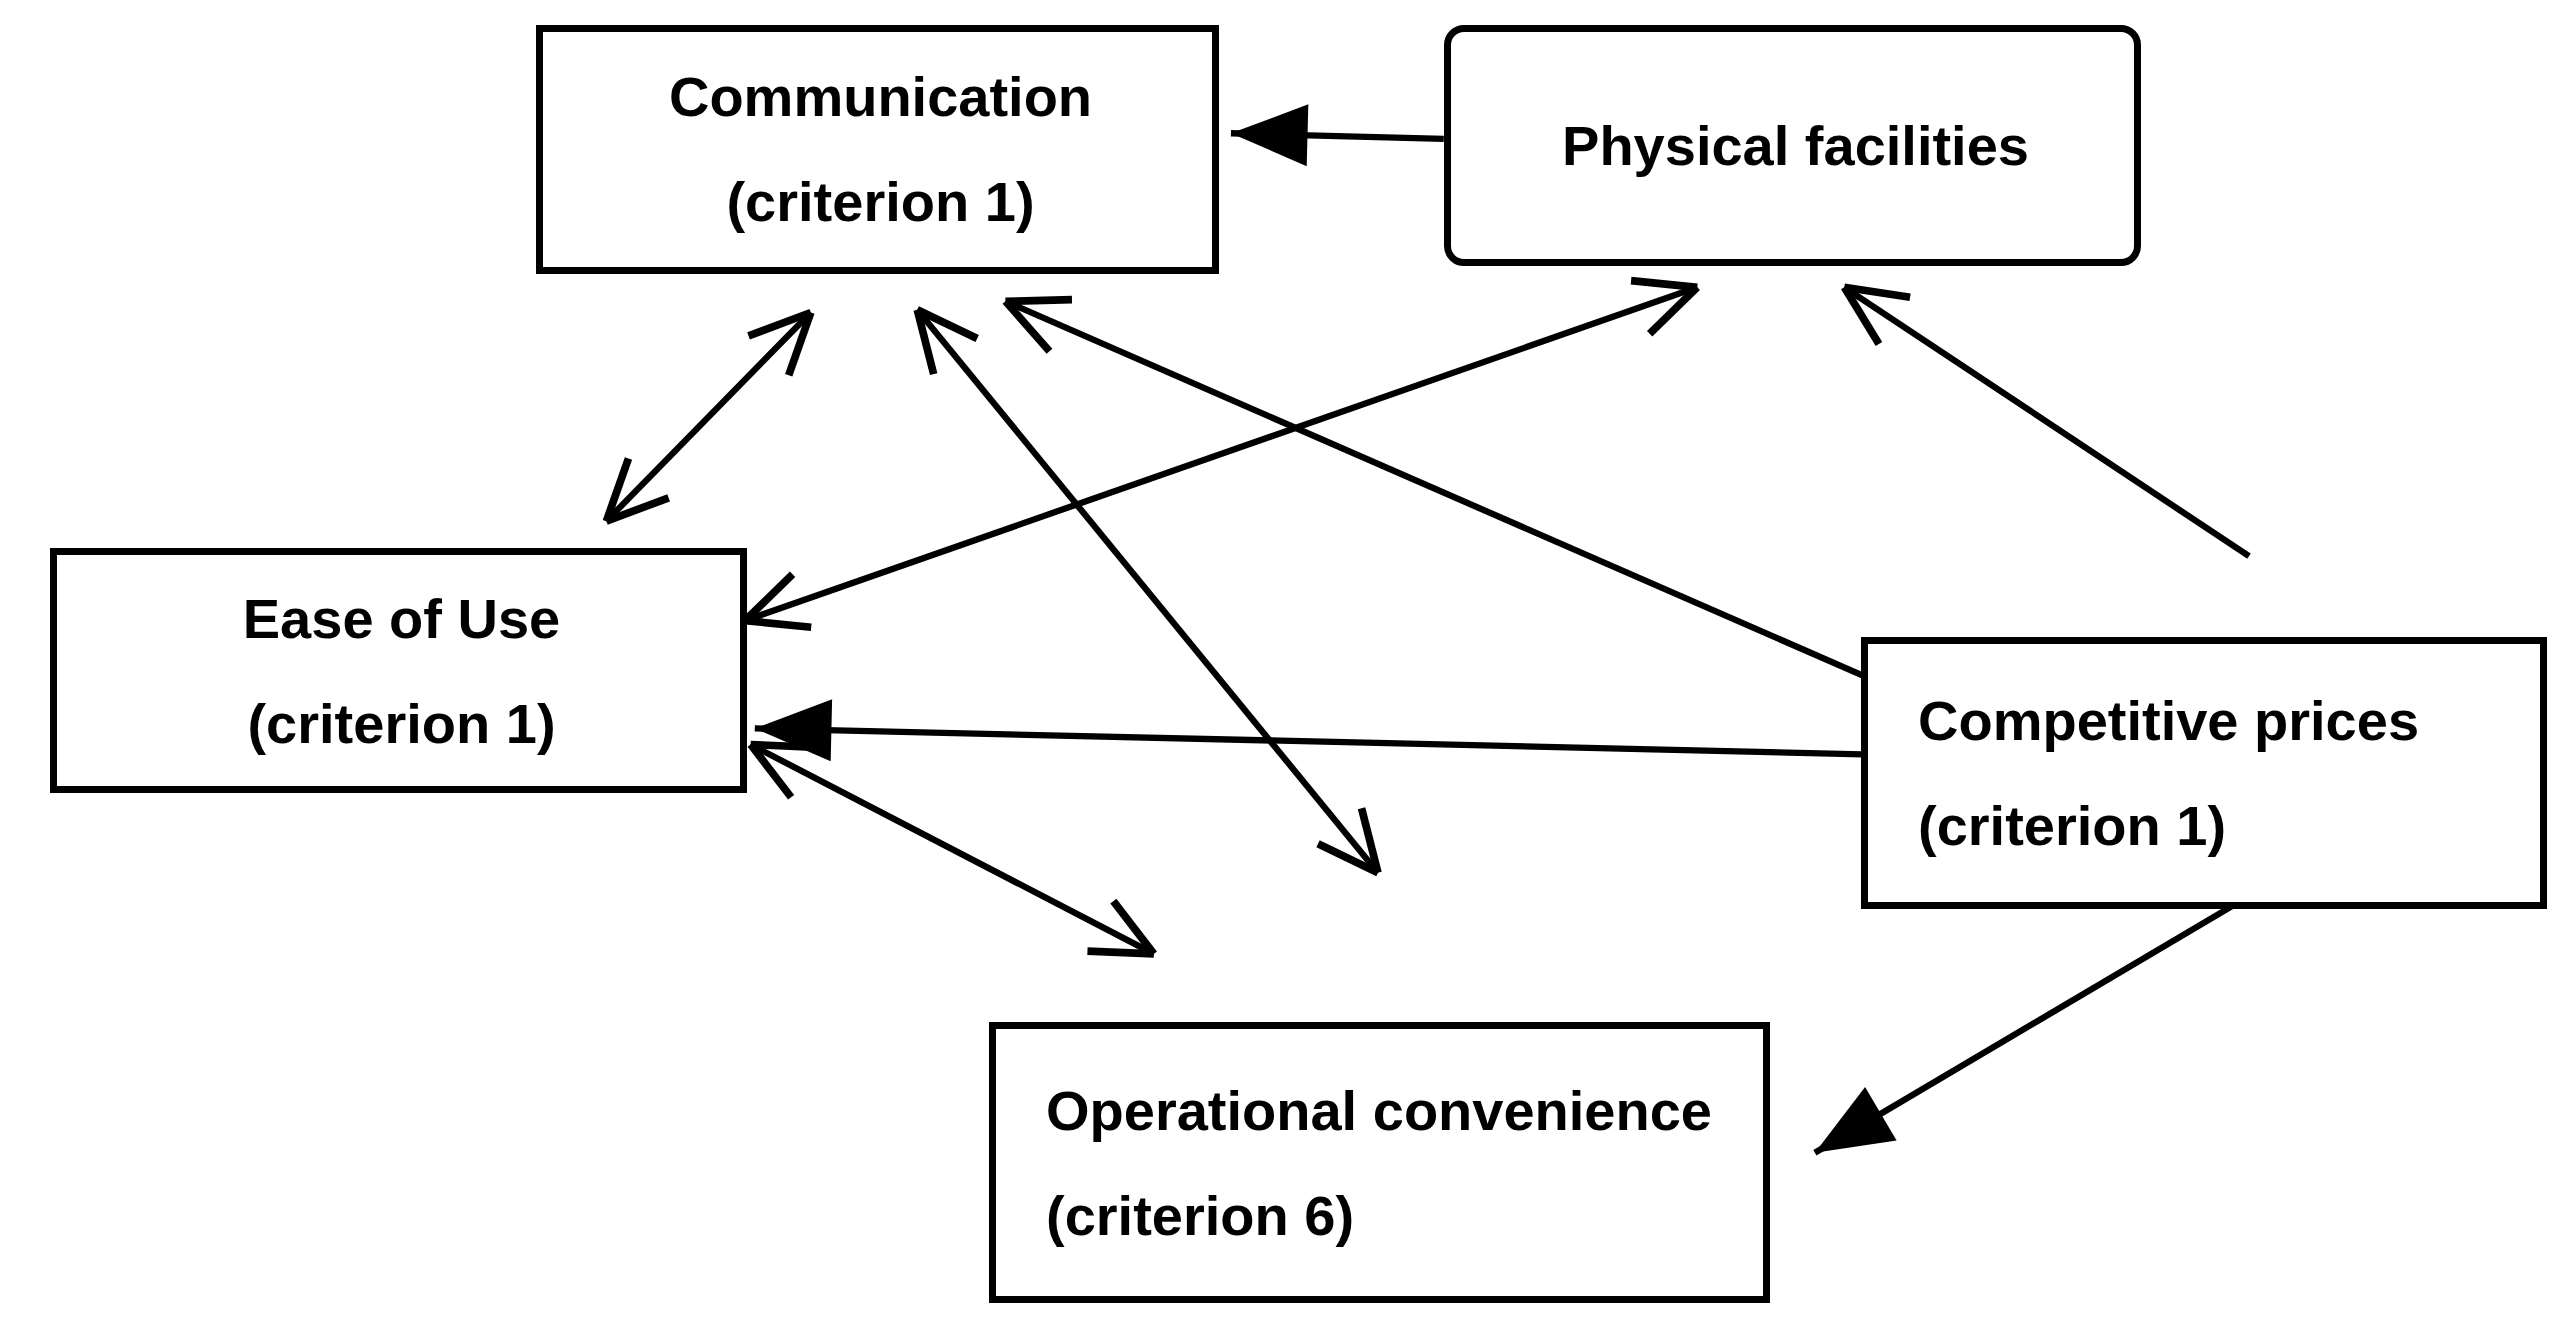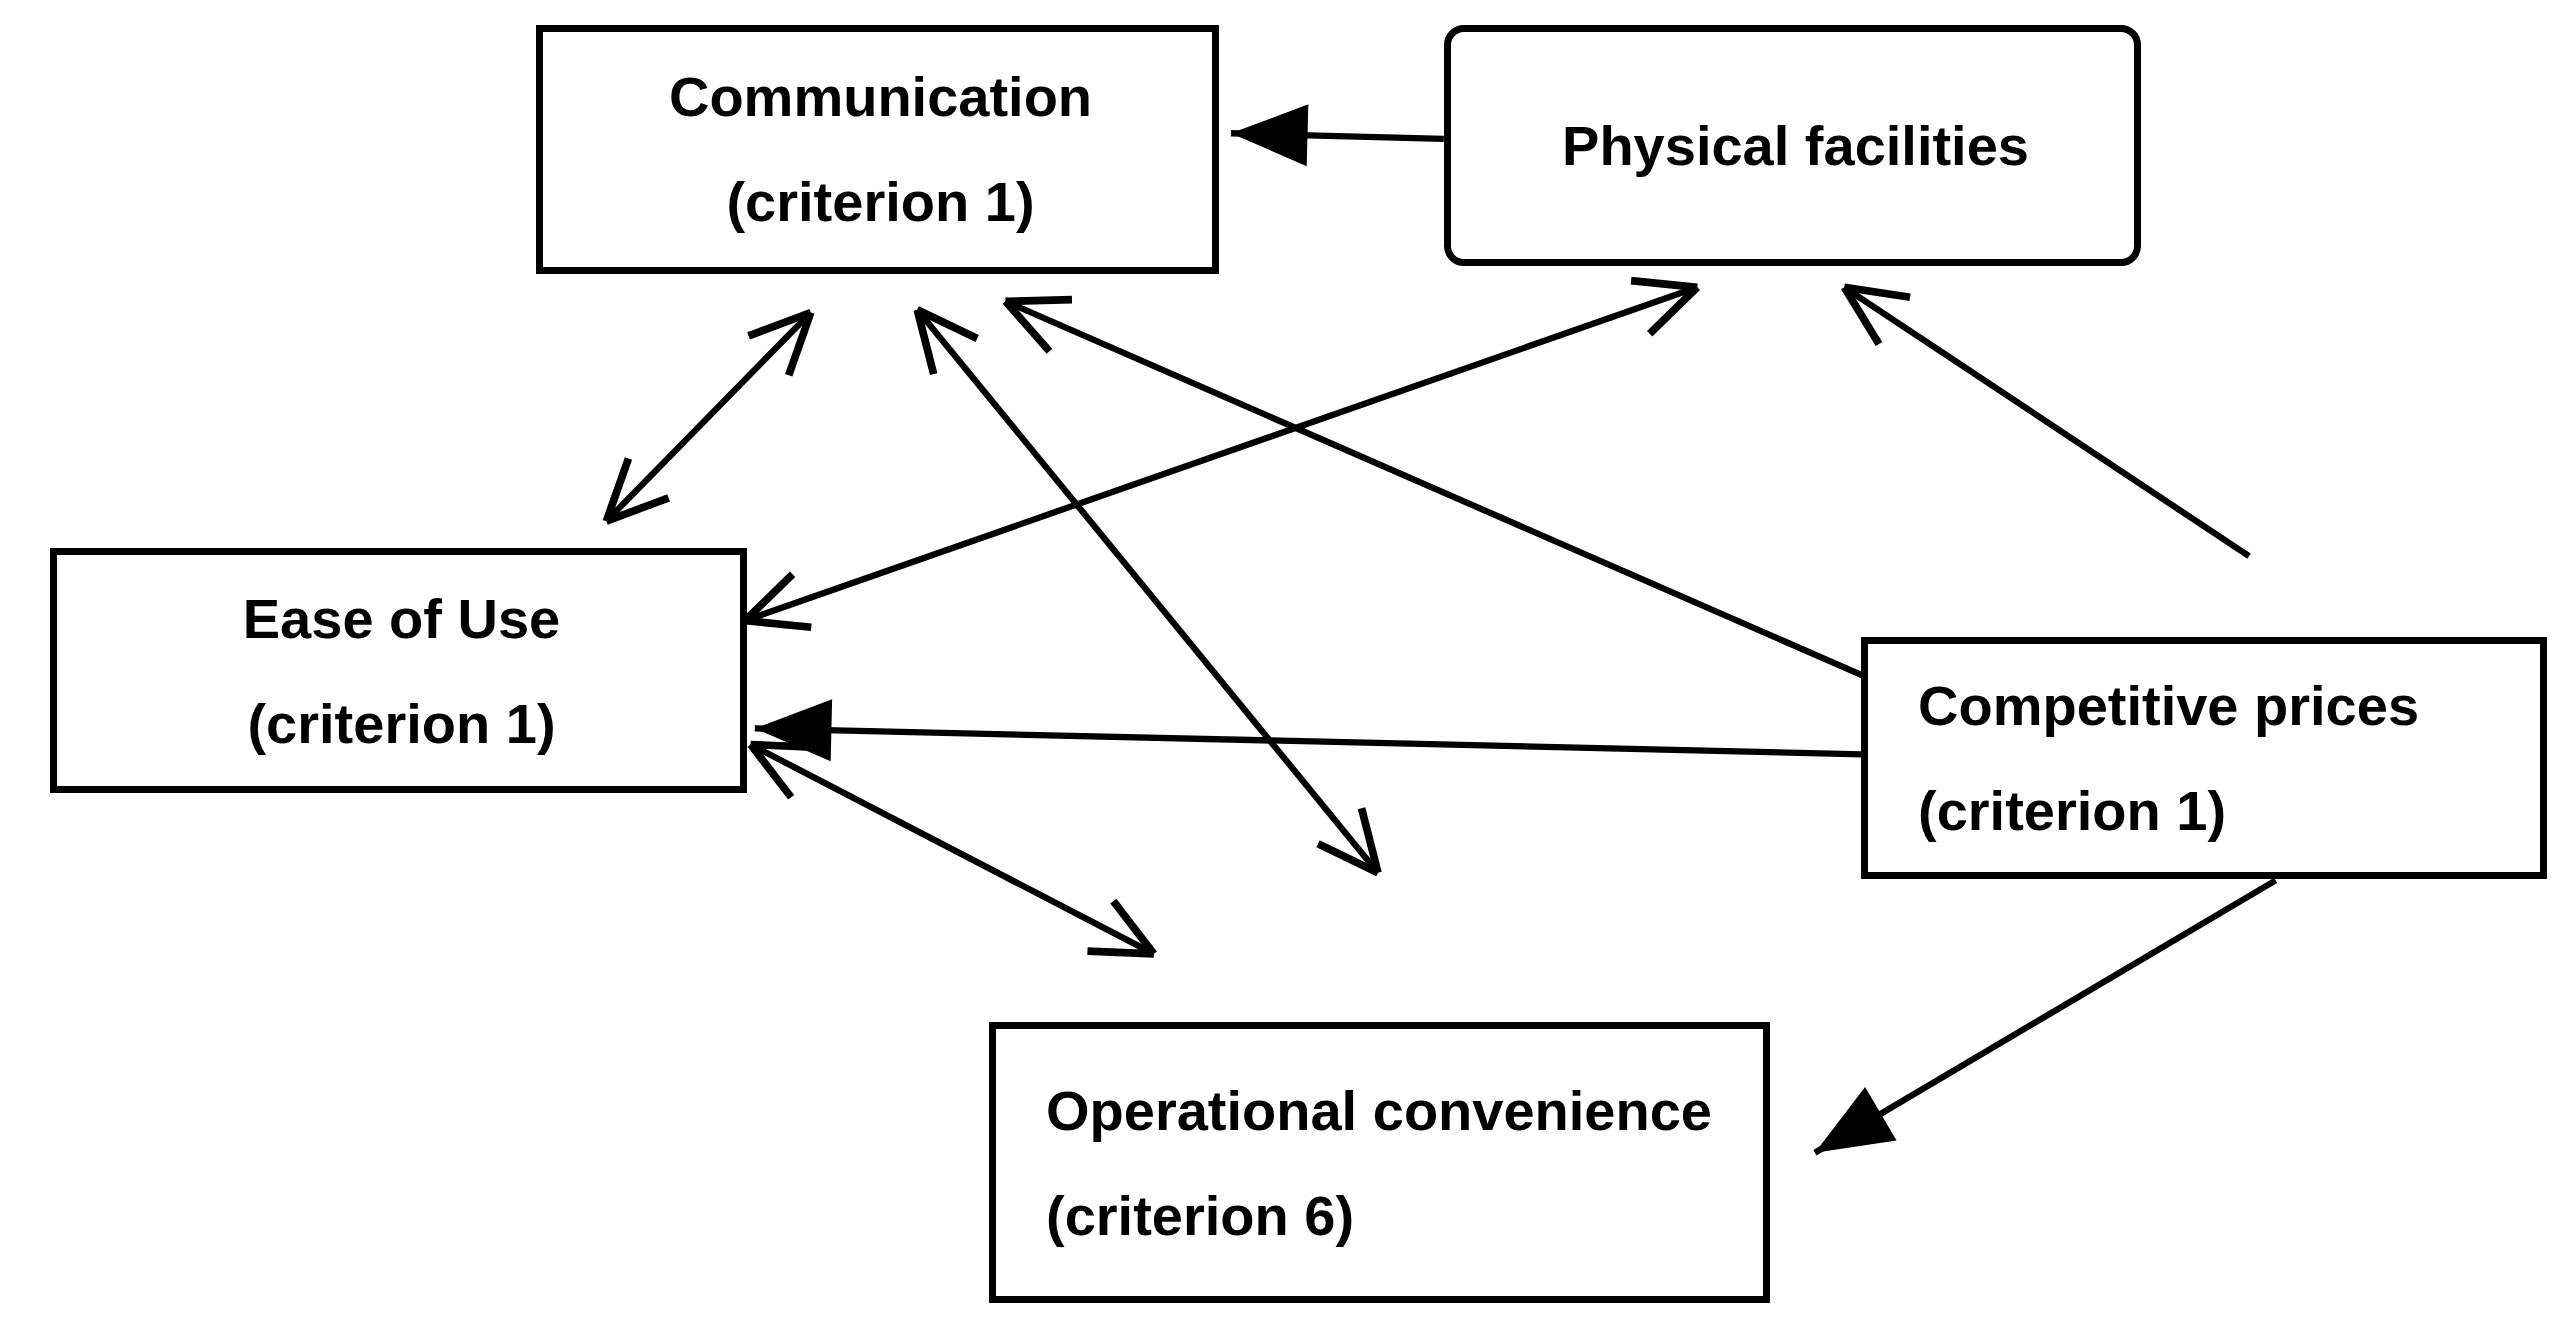--- a/index.html
+++ b/index.html
@@ -100,21 +100,21 @@
 
   <div class="node align-center" id="node-1" style="left: 1444px; top: 25px; width: 697px; height: 241px; border-radius: 20px;">
     <span class="line">Physical facilities</span>
   </div>
 
   <div class="node align-center" id="node-2" style="left: 50px; top: 548px; width: 697px; height: 245px;">
     <span class="line">Ease of Use</span>
     <span class="line">(criterion 1)</span>
   </div>
 
-  <div class="node align-left" id="node-3" style="left: 1861px; top: 637px; width: 686px; height: 242px;">
+  <div class="node align-left" id="node-3" style="left: 1861px; top: 637px; width: 686px; height: 272px;">
     <span class="line">Competitive prices</span>
     <span class="line">(criterion 1)</span>
   </div>
 
   <div class="node align-left" id="node-4" style="left: 989px; top: 1022px; width: 781px; height: 281px;">
     <span class="line">Operational convenience</span>
     <span class="line">(criterion 6)</span>
   </div>
 </div>
 

